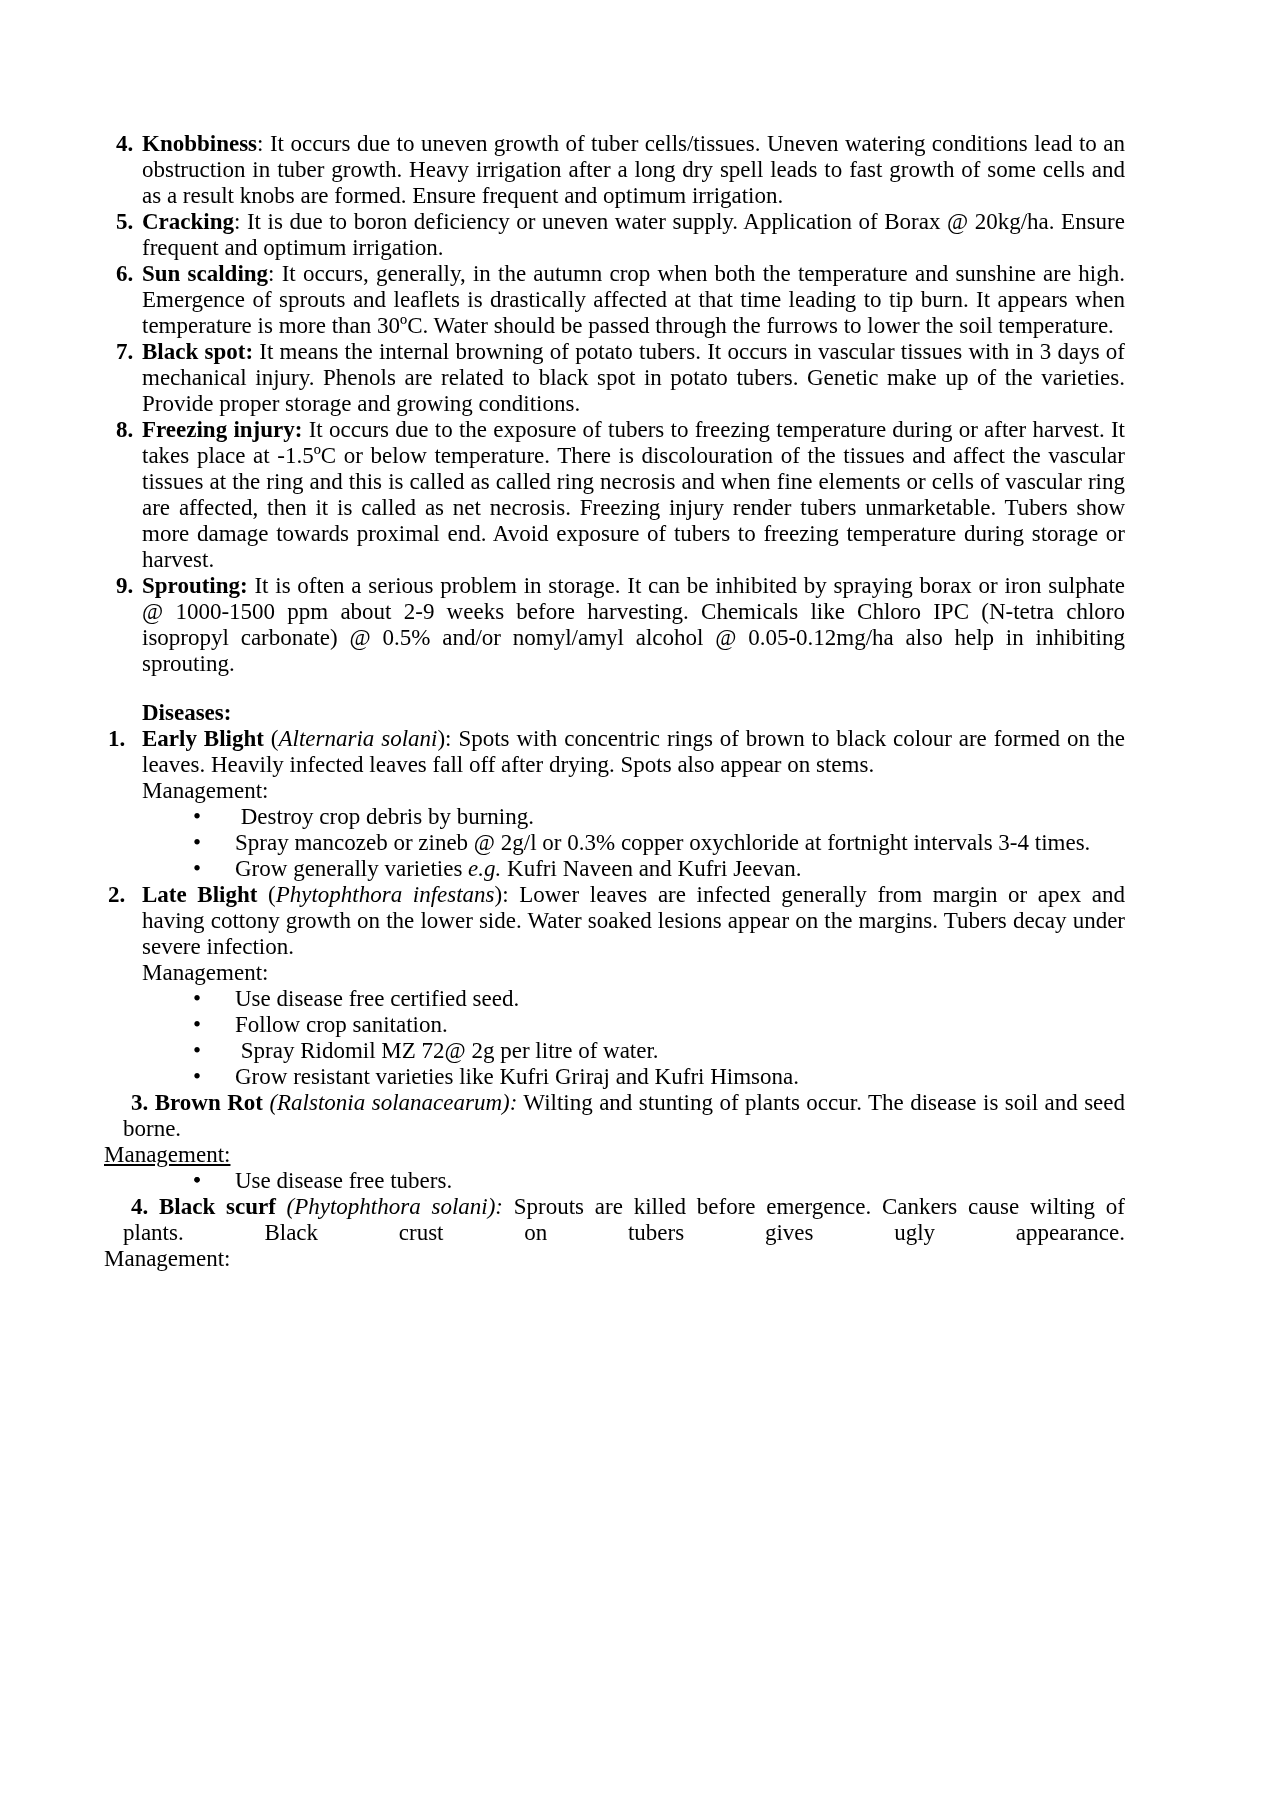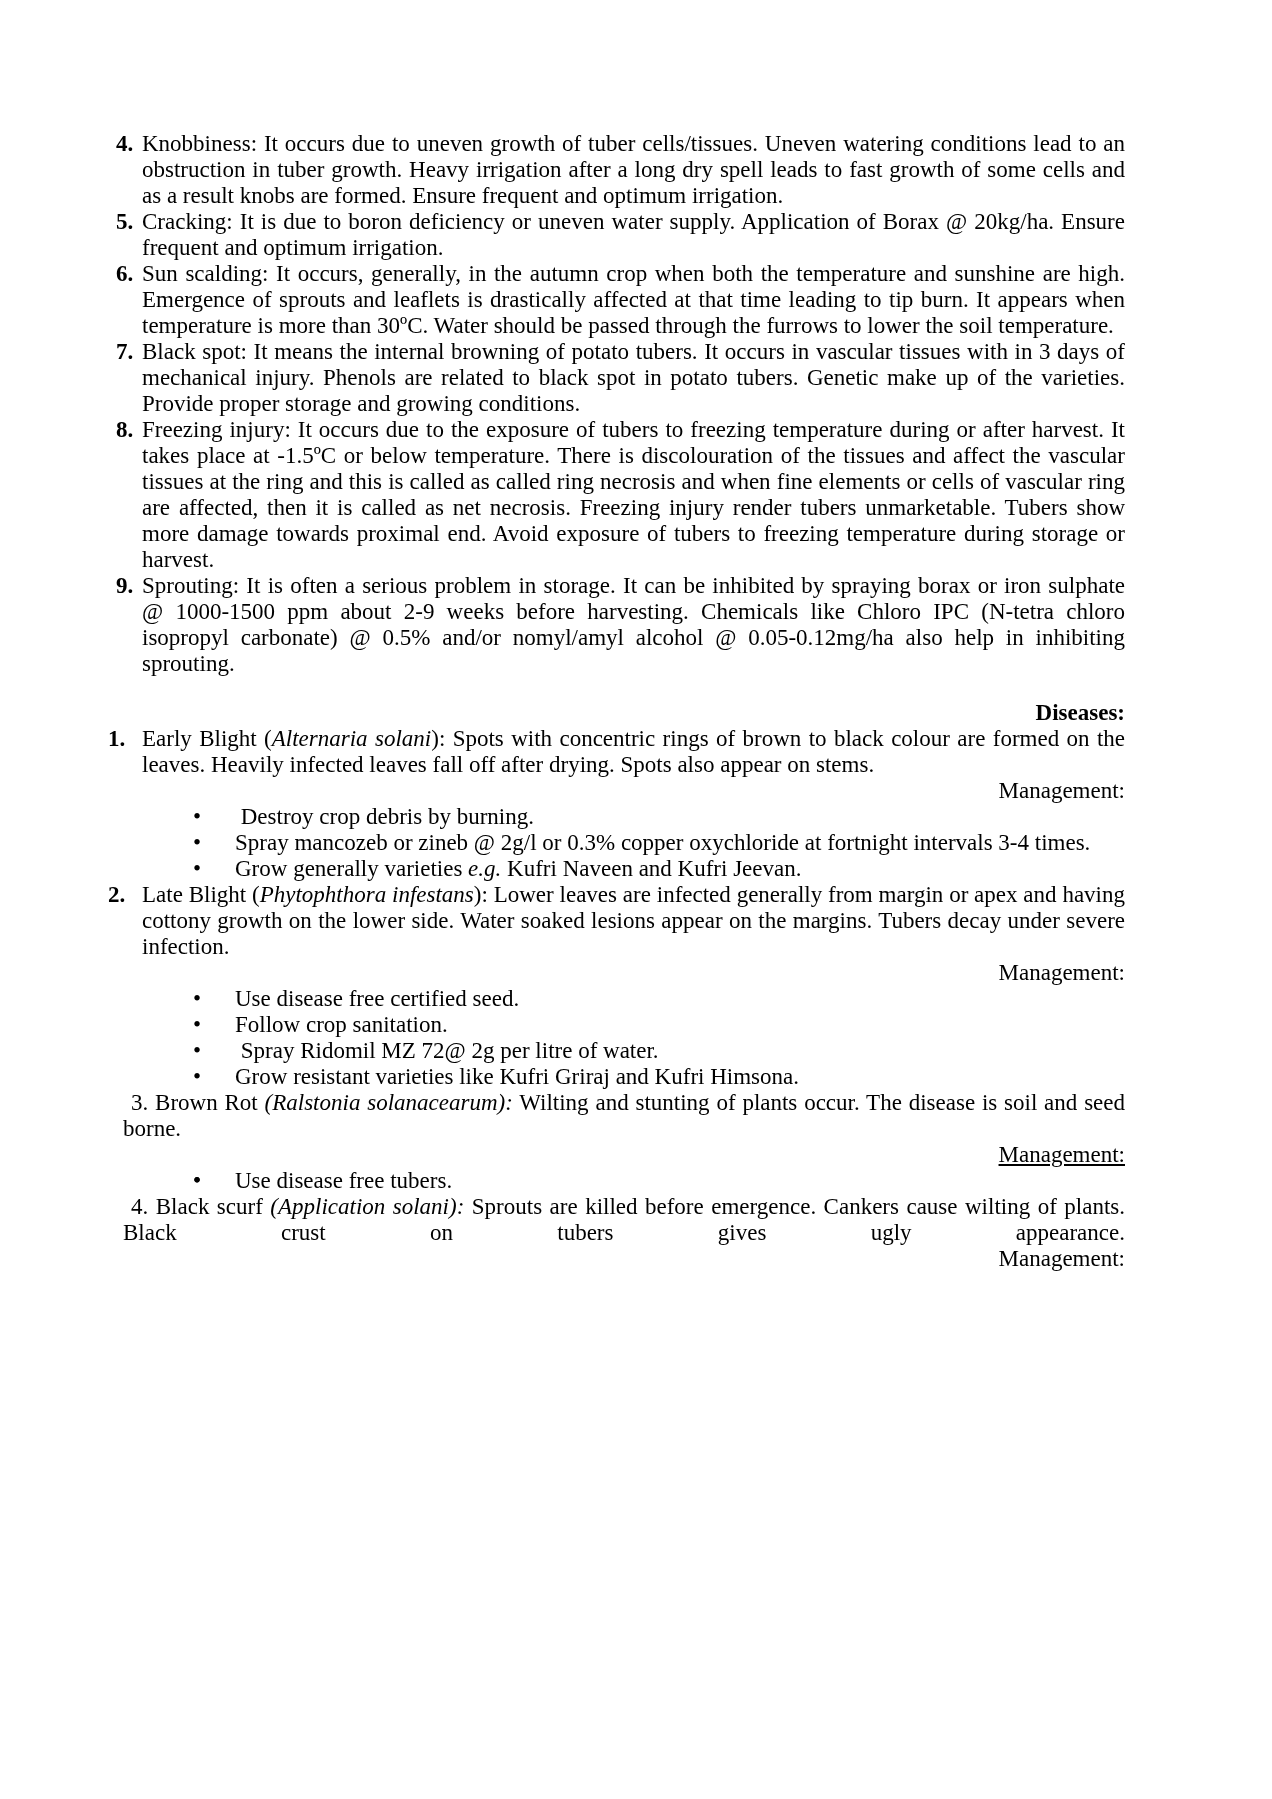--- a/index.html
+++ b/index.html
@@ -13,21 +13,21 @@
     height: 1799px;
     box-sizing: border-box;
     background: #ffffff;
     color: #000000;
     font-family: "Liberation Serif", "DejaVu Serif", serif;
     font-size: 23px;
     line-height: 26px;
     padding: 131px 147px 0 104px;
     overflow: hidden;
   }
-  p { margin: 0; text-align: right; }
+  p { margin: 0; }
   .ditem {
     position: relative;
     padding-left: 38px;
     text-align: justify;
   }
   .ditem > .num {
     position: absolute;
     left: 12px;
     top: 0;
     font-weight: bold;
@@ -60,21 +60,21 @@
     position: absolute;
     left: 89px;
     top: 0;
   }
   .plain-item {
     text-align: justify;
     text-indent: 8px;
     margin-left: 19px;
   }
   .justify-last { text-align-last: justify; }
-  b { font-weight: normal; }
+  b { font-weight: bold; }
   i { font-style: italic; font-family: Liberation Serif, serif; }
 </style>
 </head>
 <body>
 
 <div class="page">
 
   <section>
 
     <p class="ditem">
@@ -163,19 +163,19 @@
     <p class="bullet">
       <span class="dot">•</span>
       <i></i><span></span>
     </p>
     <p class="bullet">
       <span class="dot">•</span>
       <span>Use disease free tubers.</span><i></i><span></span>
     </p>
 
     <p class="plain-item justify-last">
-      <b>4. Black scurf </b><i>(Application solani):</i><span> Sprouts are killed before emergence. Cankers cause wilting of plants. Black crust on tubers gives ugly appearance.</span>
+      <b>4. Black scurf </b><i>(Phytophthora solani):</i><span> Sprouts are killed before emergence. Cankers cause wilting of plants. Black crust on tubers gives ugly appearance.</span>
     </p>
     <p class="mgmt mgmt-flush">Management:</p>
 
   </section>
 
 </div>
 
 </body></html>

